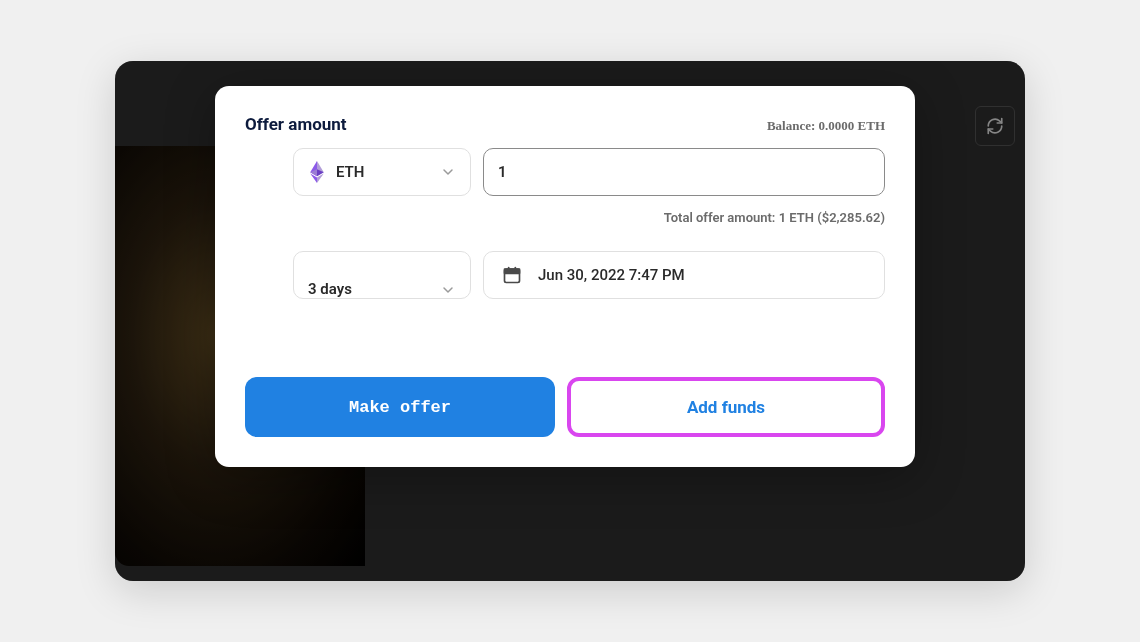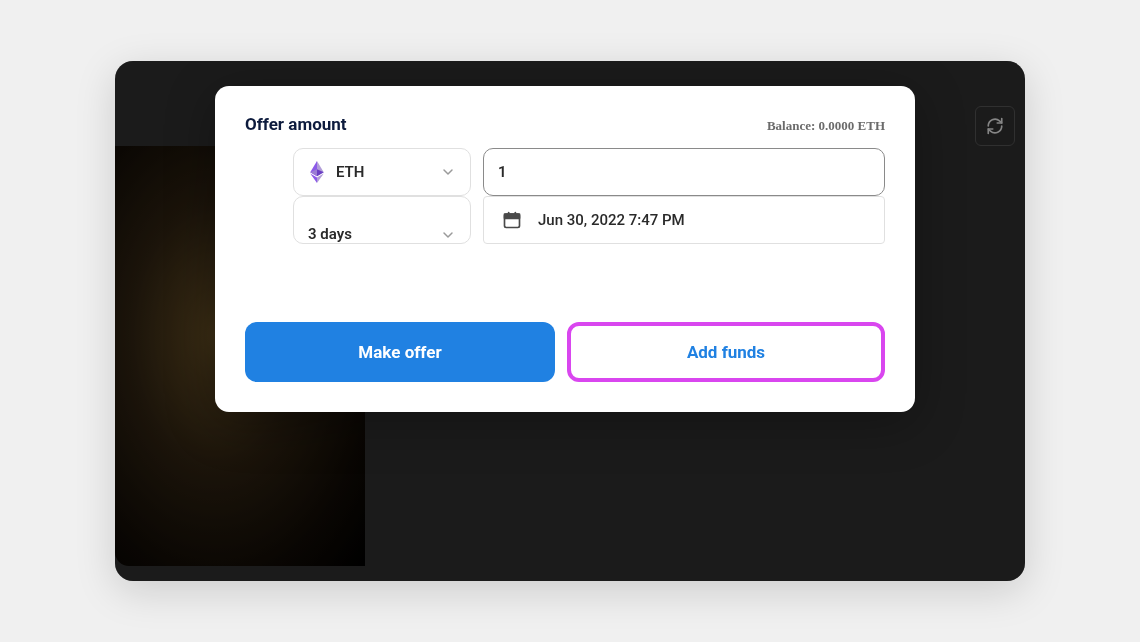--- a/index.html
+++ b/index.html
@@ -191,21 +191,21 @@
 
     .expiration-select {
       width: 178px;
       align-items: flex-end;
     }
 
     .date-box {
       flex: 1;
       height: 48px;
       border: 1px solid #e0e0e0;
-      border-radius: 4px;
+      border-radius: 10px;
       display: flex;
       align-items: center;
       padding: 0 18px;
       gap: 16px;
       cursor: pointer;
     }
 
     .date-text {
       font-size: 15px;
       font-weight: 500;
@@ -225,20 +225,21 @@
       font-size: 17px;
       font-weight: 700;
       cursor: pointer;
       border: none;
       font-family: inherit;
     }
 
     .btn-primary {
       background: #2081e2;
       color: #fff;
+      font-family: Liberation Mono, monospace;
     }
 
     .btn-secondary {
       background: #fff;
       color: #2081e2;
       border: 4px solid #d946ef;
     }
   </style>
 </head>
 <body>
@@ -278,20 +279,21 @@
         <span class="currency-text">ETH</span>
         <svg class="chevron" width="16" height="16" viewBox="0 0 24 24" fill="none" stroke="currentColor" stroke-width="2.2" stroke-linecap="round" stroke-linejoin="round">
           <polyline points="6 9 12 15 18 9"></polyline>
         </svg>
       </div>
       <div class="amount-input-wrap">
         <input class="amount-input" type="text" value="1" style="">
       </div>
     </div>
 
+    <div class="summary">Total offer amount: 1 ETH ($2,285.62)</div>
 
 
     <div class="row">
       <div class="select-box expiration-select">
         <span class="currency-text">3 days</span>
         <svg class="chevron" width="16" height="16" viewBox="0 0 24 24" fill="none" stroke="currentColor" stroke-width="2.2" stroke-linecap="round" stroke-linejoin="round">
           <polyline points="6 9 12 15 18 9"></polyline>
         </svg>
       </div>
       <div class="date-box">

